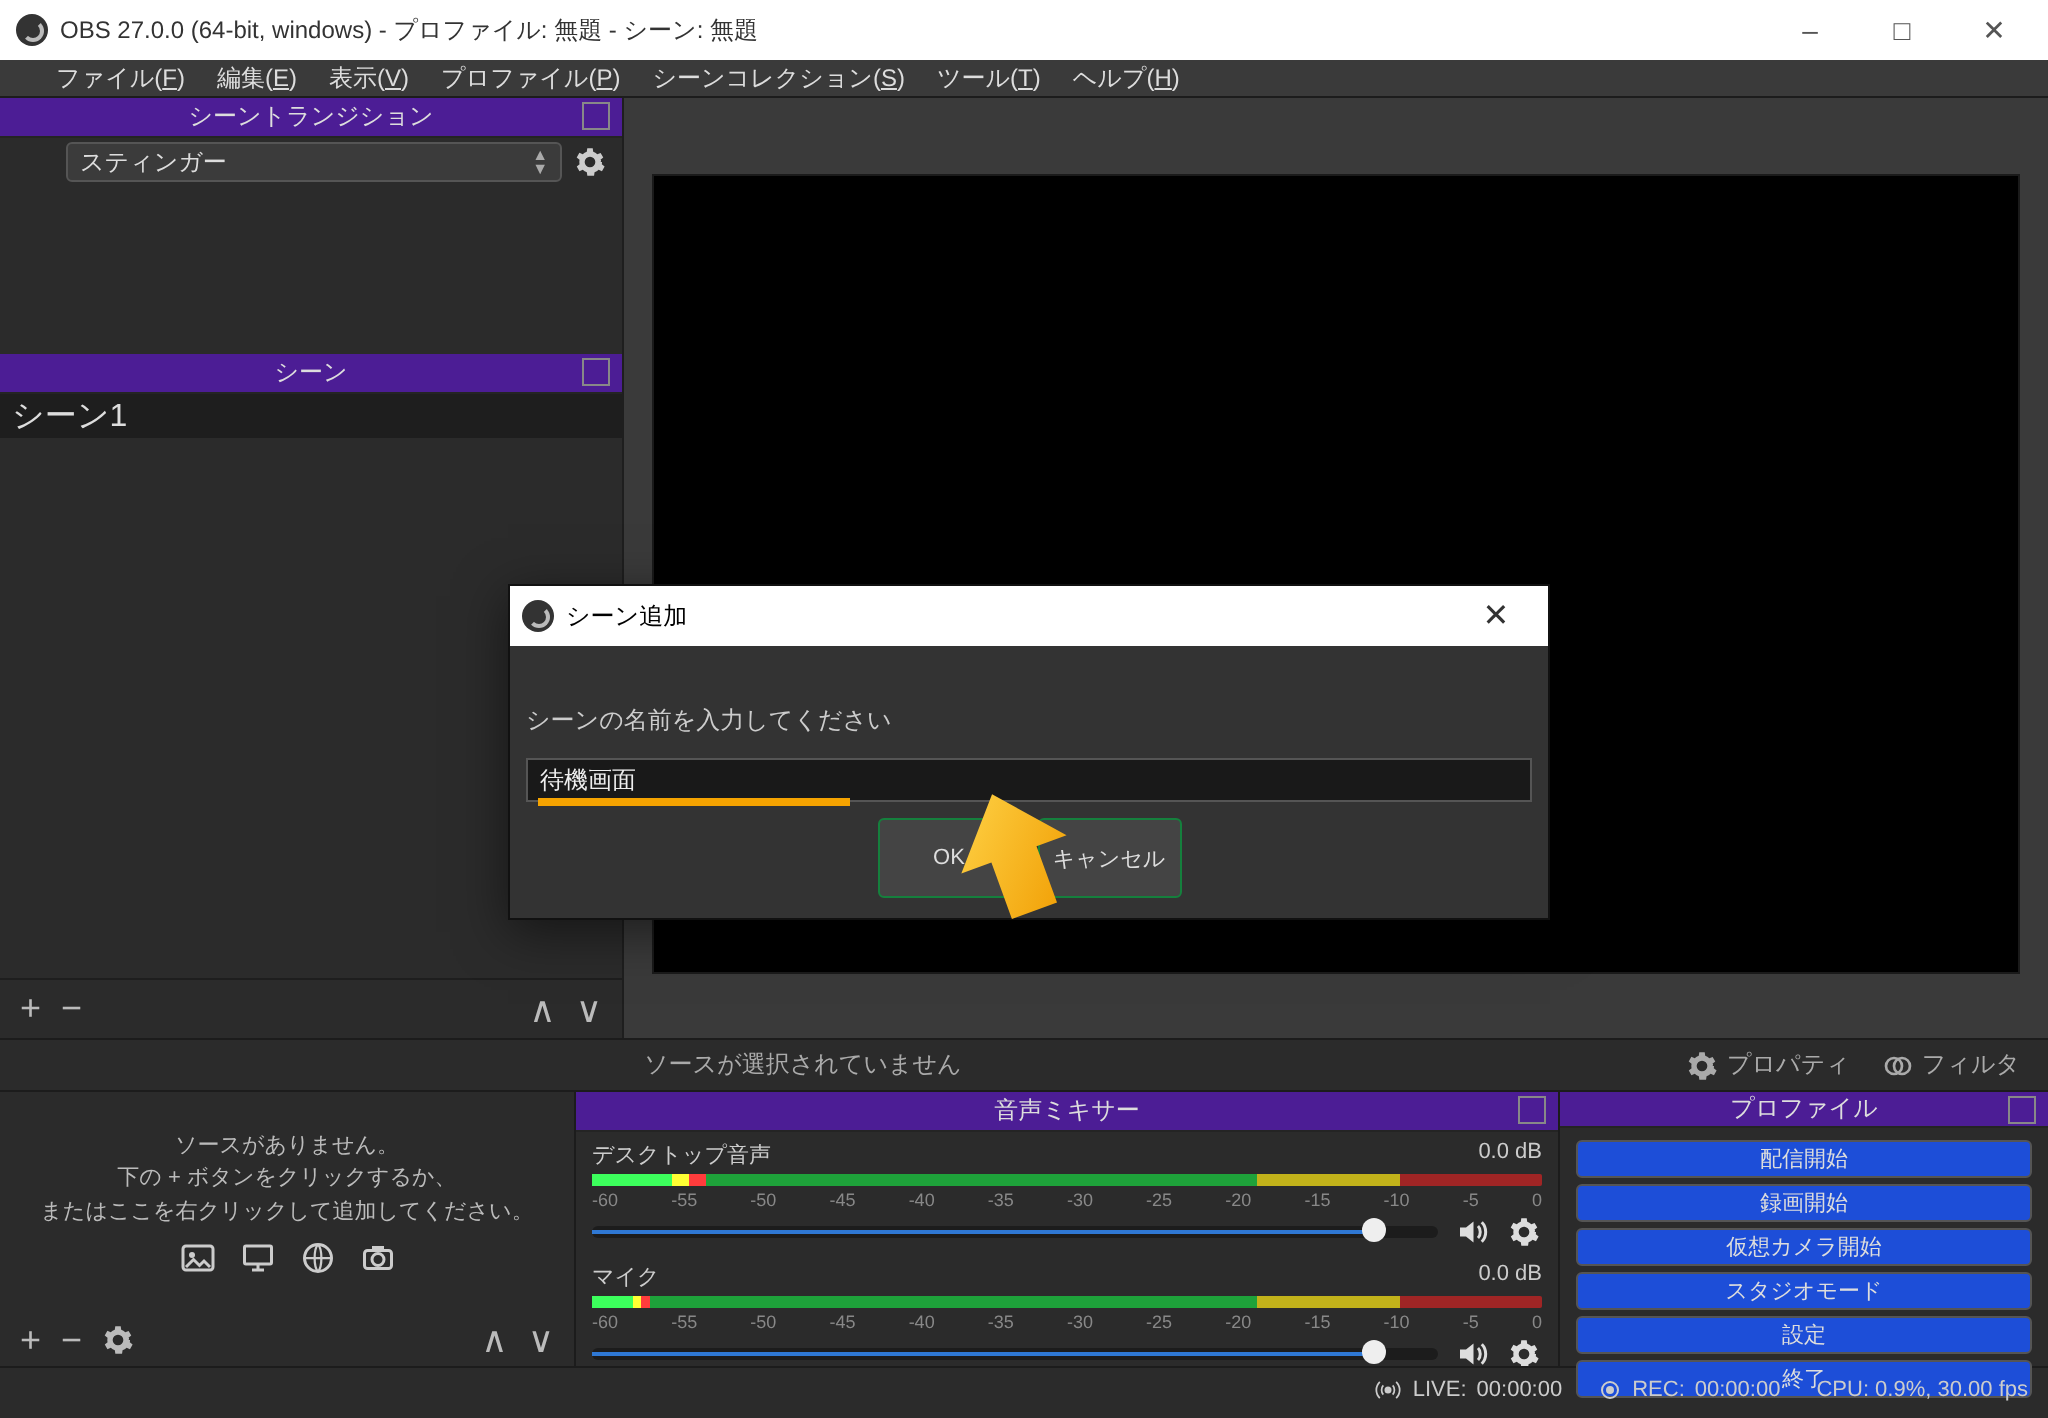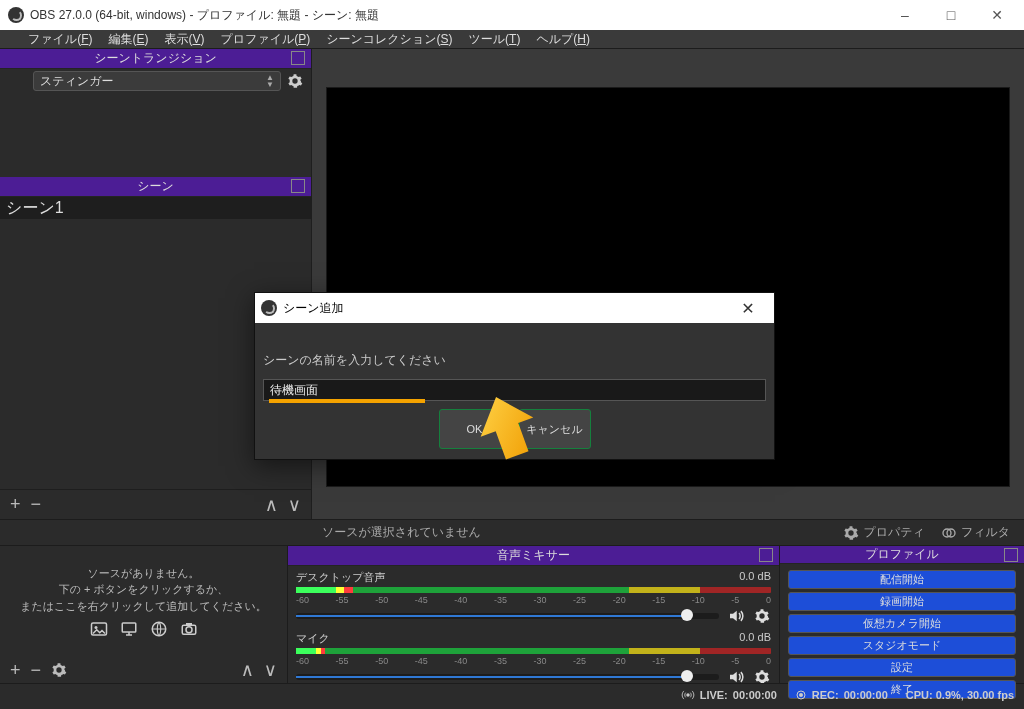--- a/index.html
+++ b/index.html
@@ -268,21 +268,20 @@
     height: 23px;
     background: #2b2b2b;
     border-top: 1px solid #1c1c1c;
     display: flex;
     align-items: center;
     justify-content: flex-end;
     padding: 0 10px;
     gap: 18px;
     font-size: 11px;
     color: #ccc;
-    font-weight: bold;
   }
   .statusbar .sb-item { display:flex; align-items:center; gap:5px; }
 
   
   .modal {
     position: absolute;
     left: 254px;
     top: 292px;
     width: 521px;
     background: #333;

